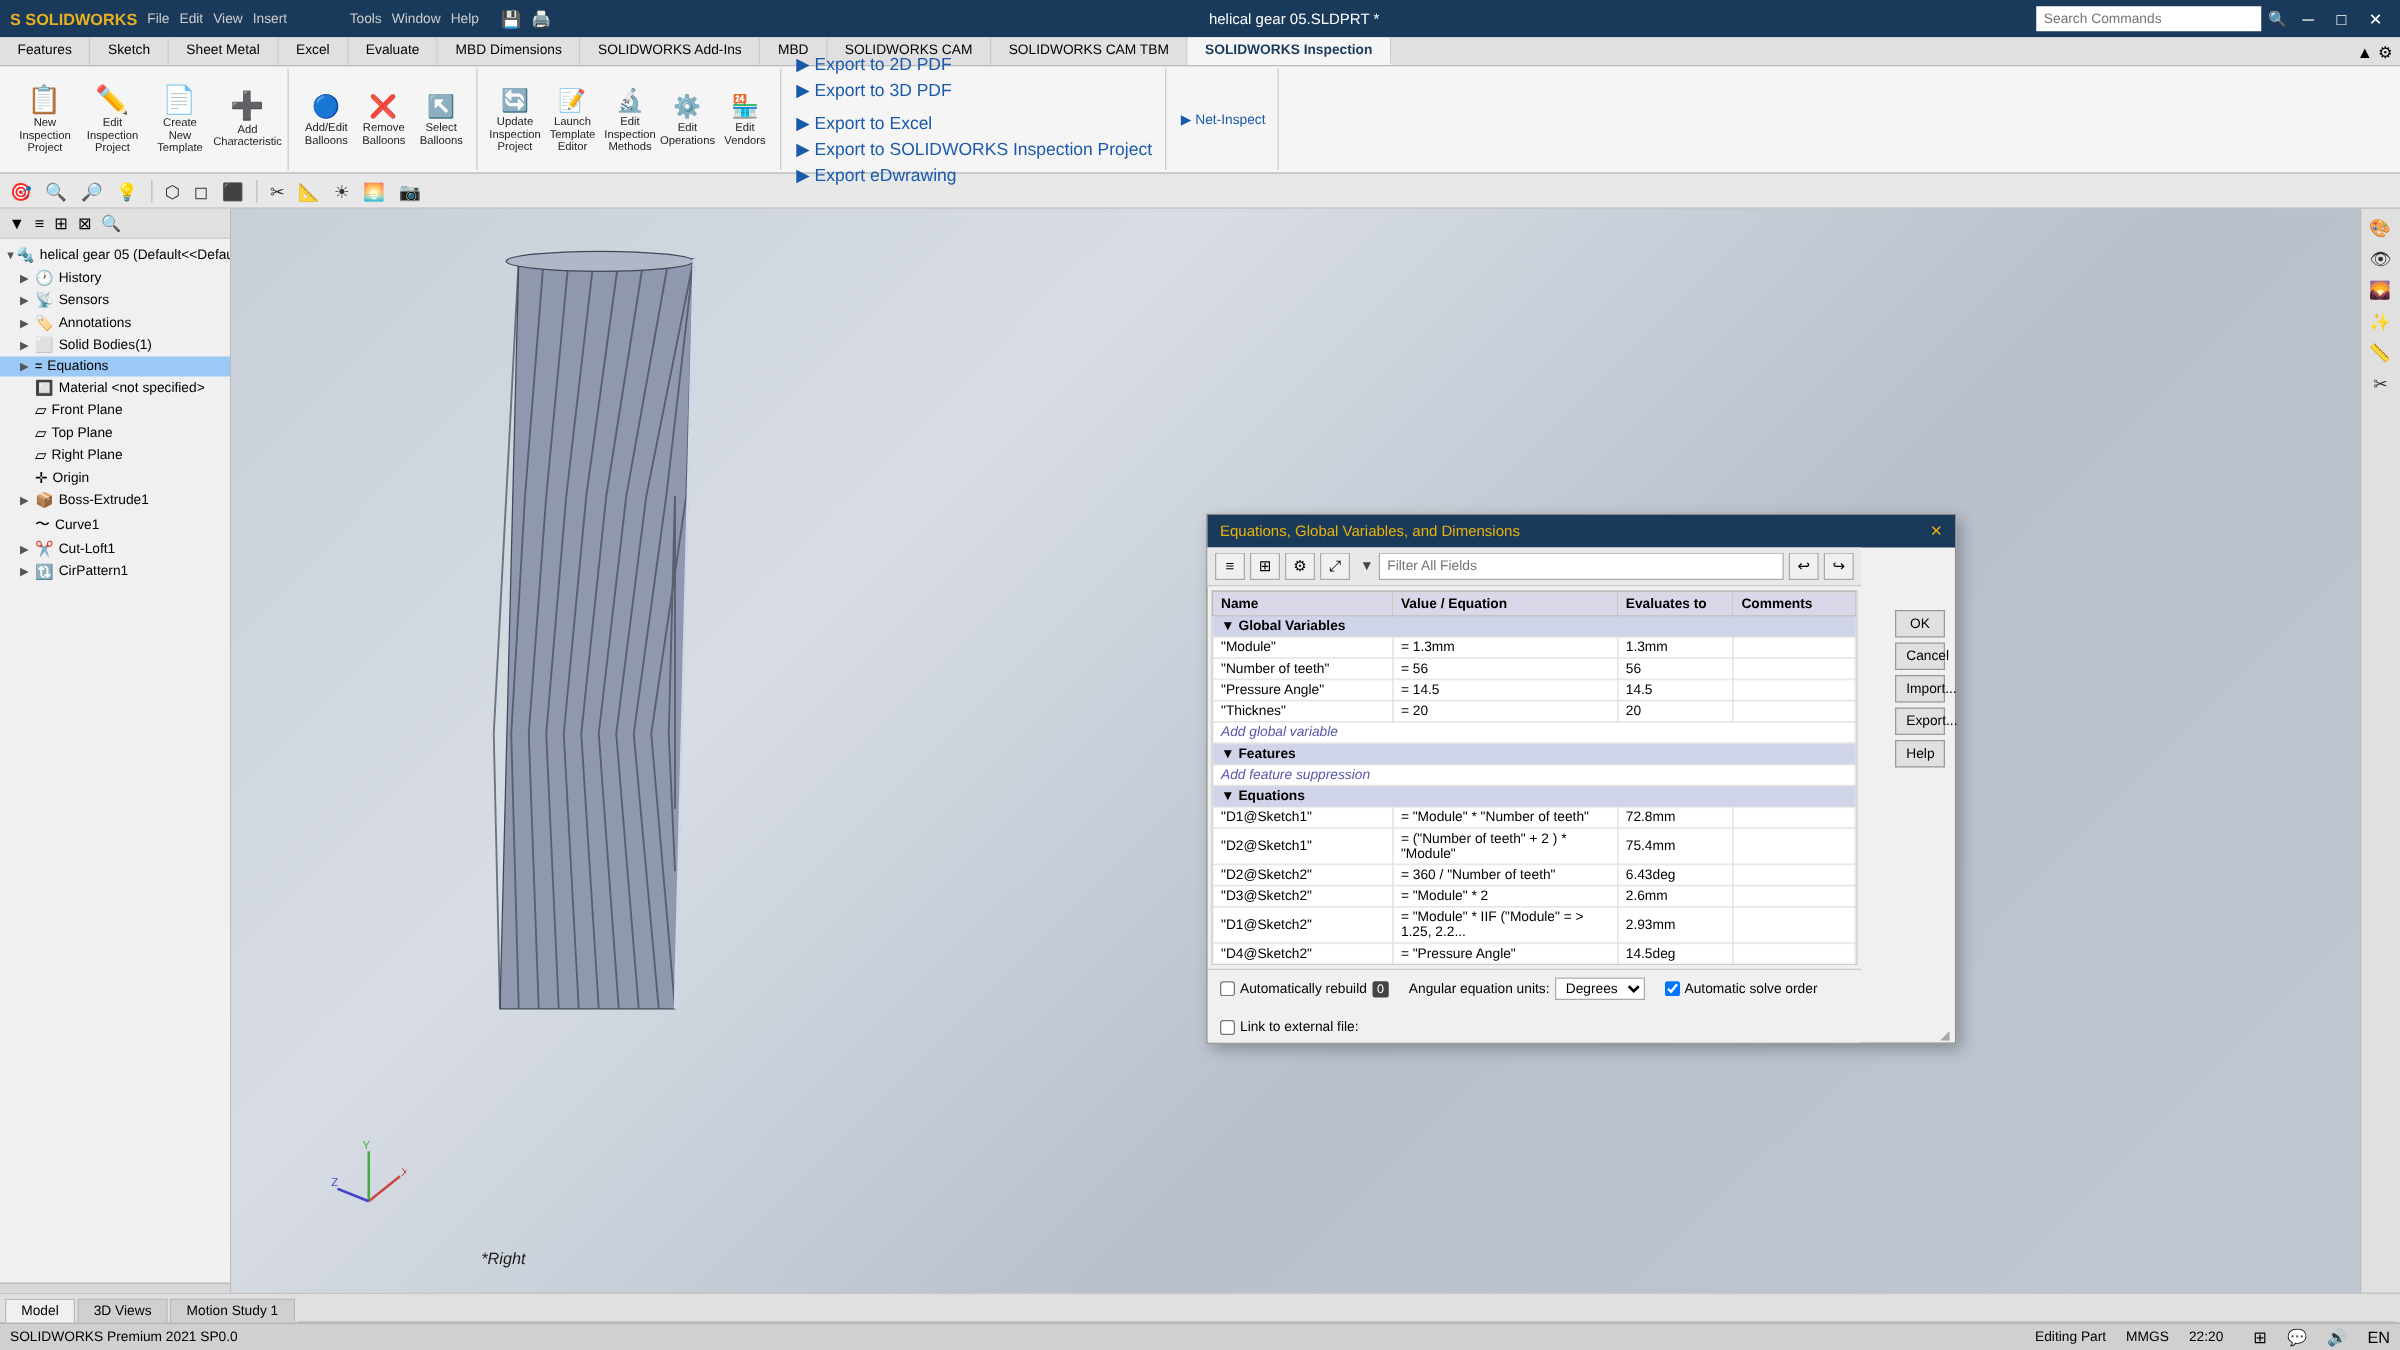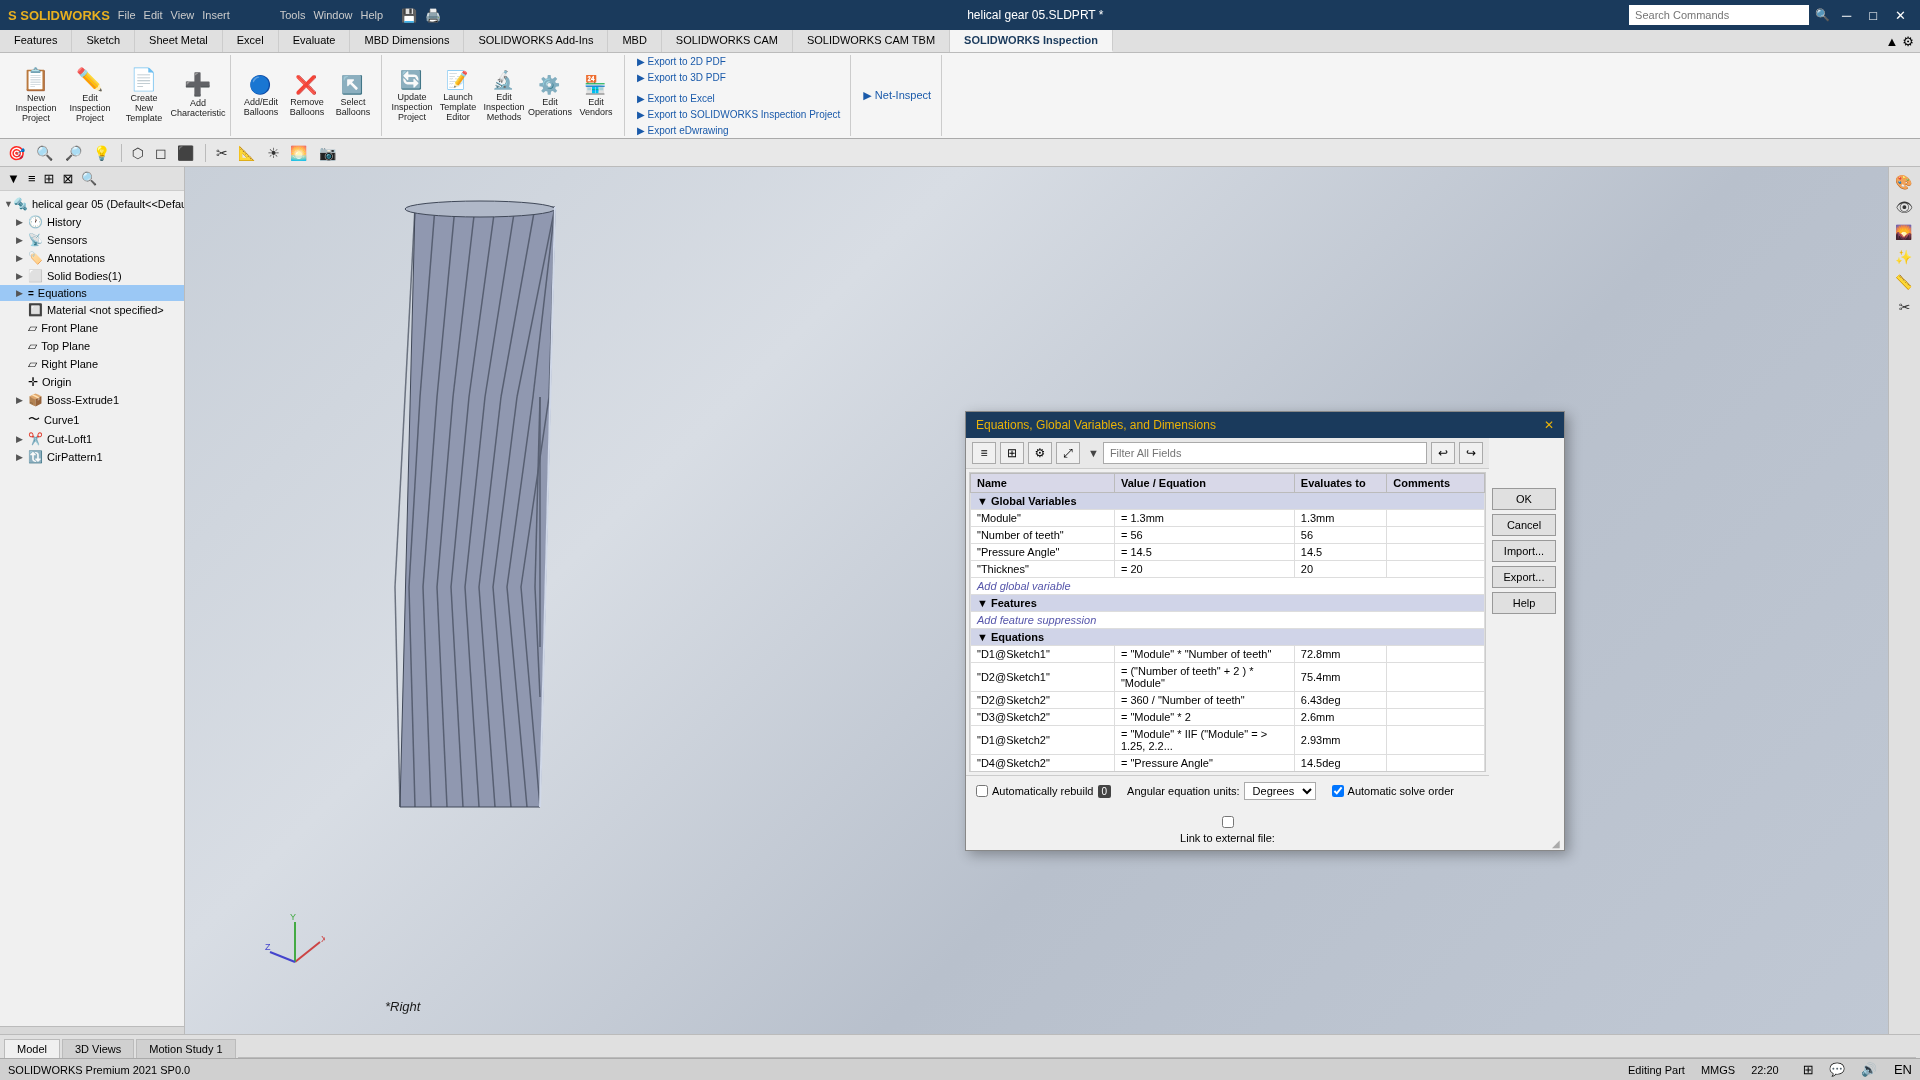--- a/index.html
+++ b/index.html
@@ -102,21 +102,21 @@
     
     .export-panel {
       display: flex;
       flex-direction: column;
       justify-content: center;
       padding: 4px 8px;
       border-right: 1px solid #ccc;
       gap: 3px;
     }
     .export-item {
-      font-size: 10px;
+      font-size: 14px;
       color: #1a5aaa;
       cursor: pointer;
       padding: 1px 2px;
       white-space: nowrap;
     }
     .export-sep { height: 1px; background: #ccc; margin: 1px 0; }
 
     
     #view-toolbar {
       height: 28px;
@@ -335,21 +335,21 @@
     
     #dialog-buttons {
       position: absolute;
       right: 8px;
       top: 50px;
       display: flex;
       flex-direction: column;
       gap: 4px;
     }
     .dlg-btn {
-      width: 64px;
+      width: 40px;
       padding: 4px 8px;
       background: #e0e0e0;
       border: 1px solid #999;
       cursor: pointer;
       font-size: 11px;
       text-align: center;
     }
 
     
     #dialog-footer {
@@ -851,21 +851,21 @@
             <span>Angular equation units:</span>
             <select class="footer-select">
               <option>Degrees</option>
               <option>Radians</option>
             </select>
           </div>
           <div class="footer-item">
             <input type="checkbox" id="auto-solve" checked="" style="">
             <label for="auto-solve">Automatic solve order</label>
           </div>
-          <div class="footer-item" style="width:100%;flex-direction:column;">
+          <div class="footer-item" style="width:100%;">
             <input type="checkbox" id="link-ext" style="">
             <label for="link-ext">Link to external file:</label>
           </div>
         </div>
 
         <div id="dialog-resize">◢</div>
       </div>
     </div>
 
     <div id="right-toolbar" style="position:absolute; right:0; top:0; bottom:0; width:32px; background:#e0e0e0; border-left:1px solid #bbb; display:flex; flex-direction:column; align-items:center; padding:4px 0; gap:3px;">

